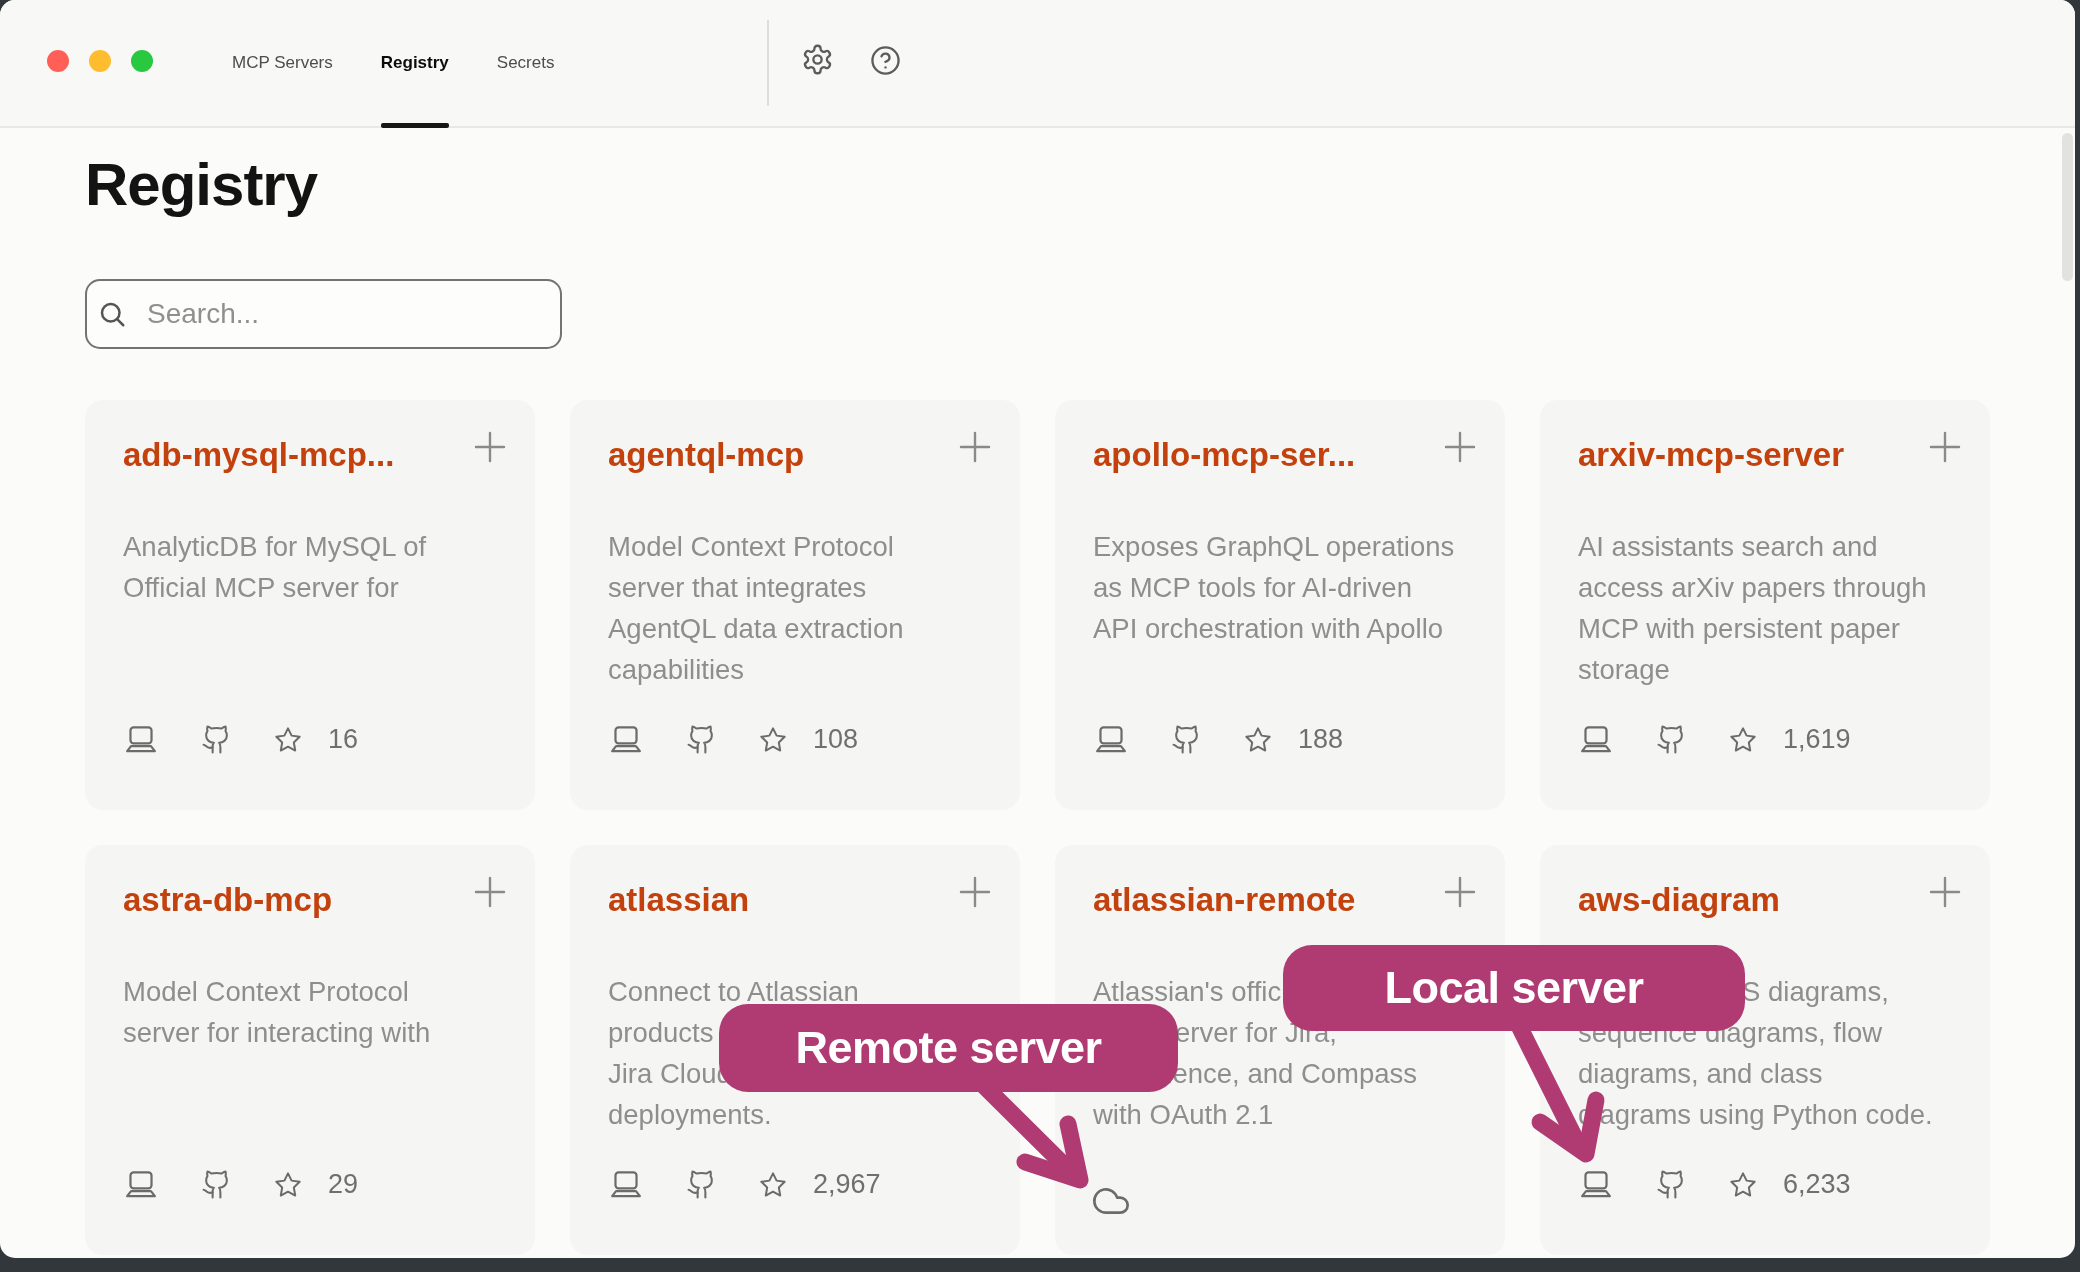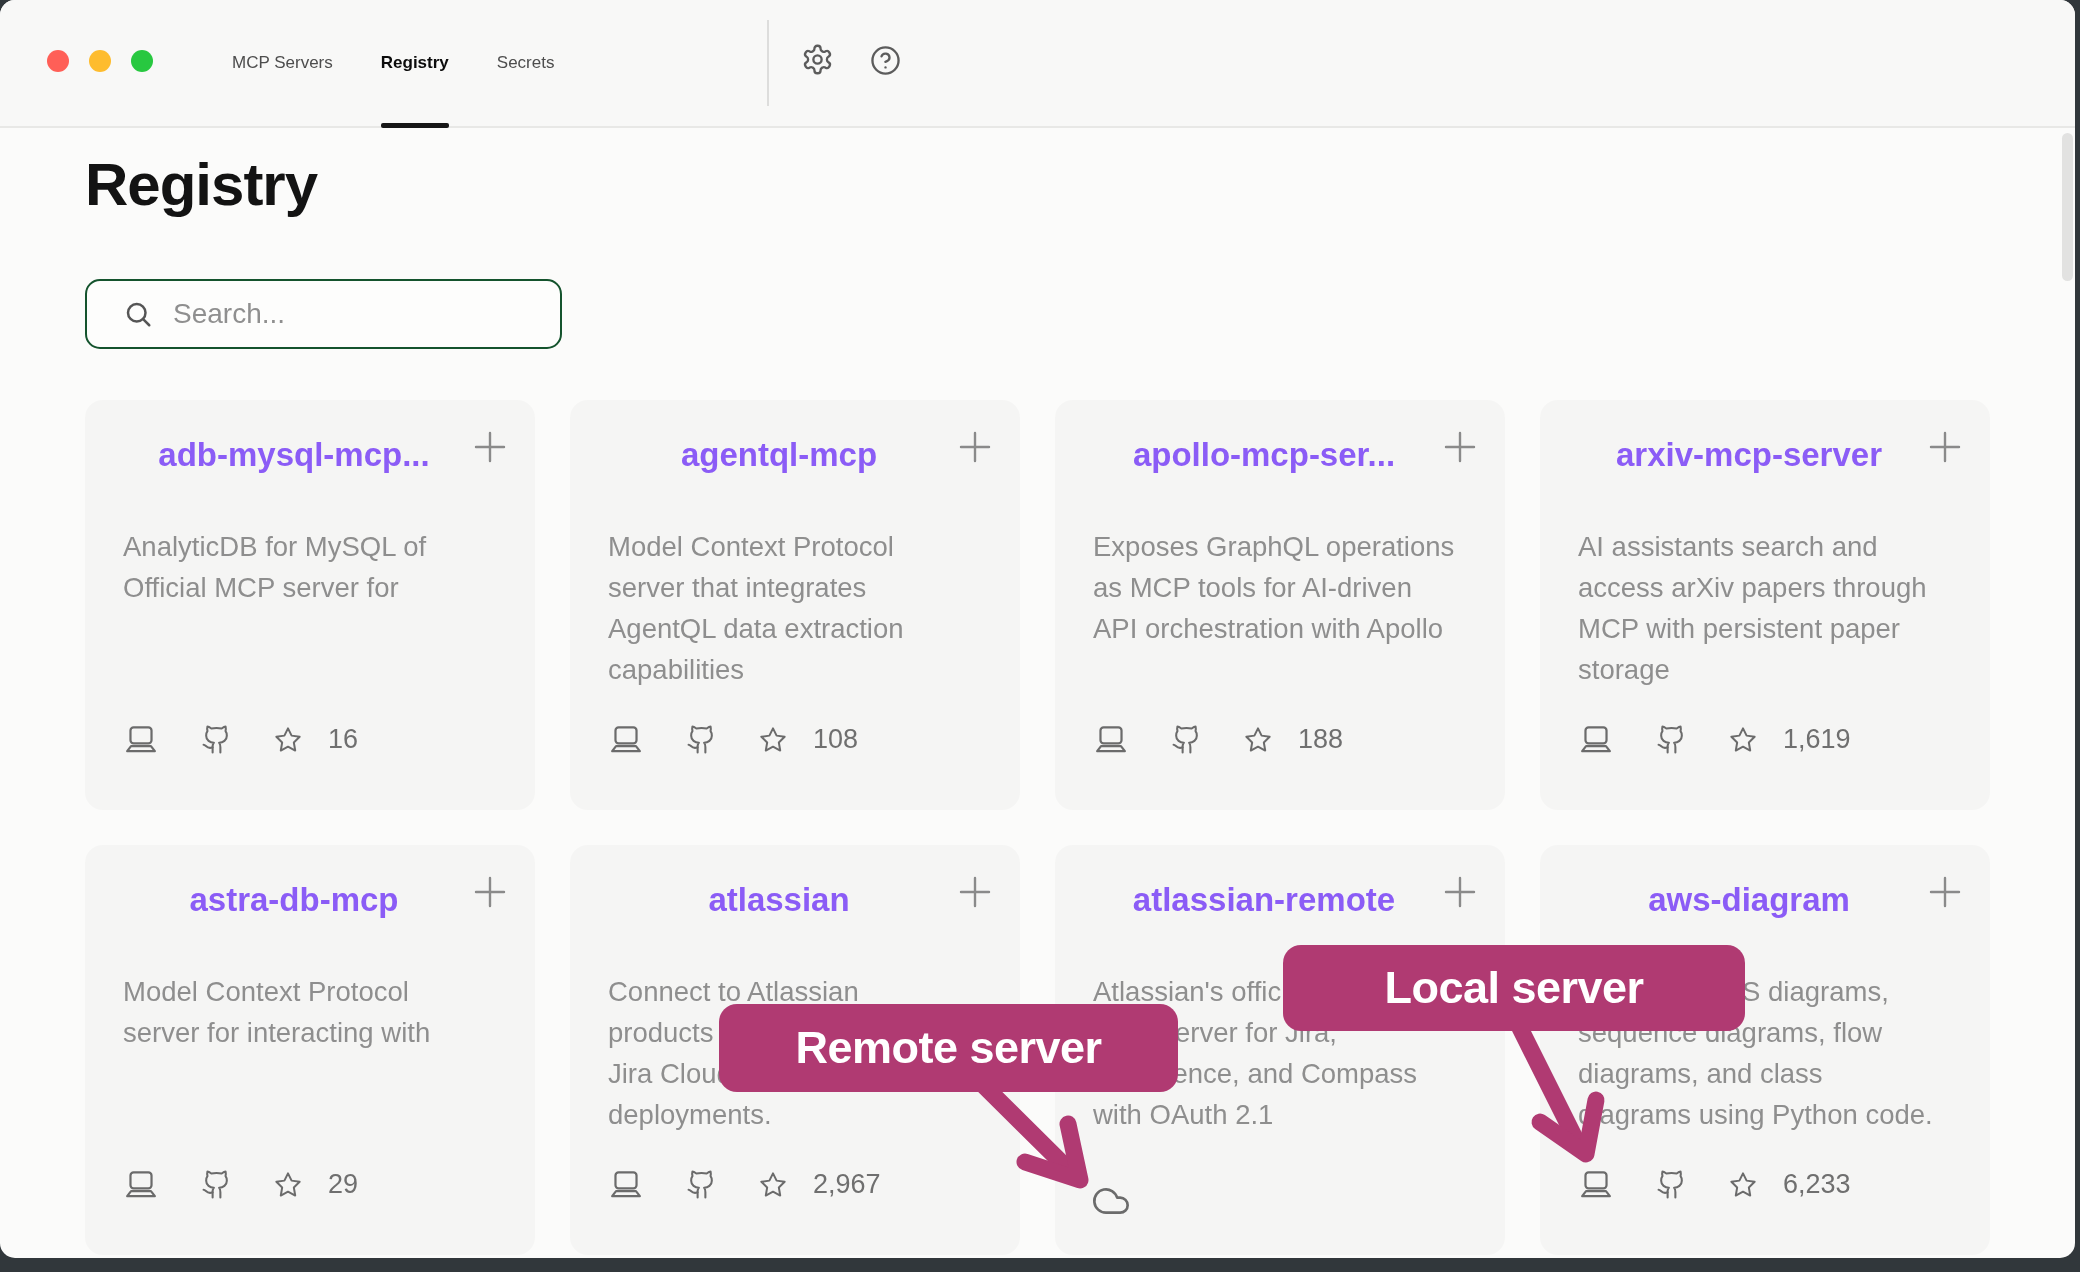--- a/index.html
+++ b/index.html
@@ -35,42 +35,42 @@
   .hdr-divider{position:absolute;left:767px;top:20px;width:2px;height:86px;background:#dddddc;}
   .hdr-icon{position:absolute;color:#5c5c5c;}
   .hdr-icon svg{display:block;}
   
   .page-title{
     position:absolute;left:85px;top:150px;
     font-size:60px;font-weight:800;color:#131313;letter-spacing:-1px;
   }
   .search-box{
     position:absolute;left:85px;top:279px;width:477px;height:70px;
-    background:#fdfdfc;border:2px solid #14532d;border-radius:15px;
-    display:flex;align-items:center;box-sizing:border-box;padding:0 36px;
+    background:#fdfdfc;border:2px solid #737373;border-radius:15px;
+    display:flex;align-items:center;box-sizing:border-box;padding:0 10px;
   }
   .search-box svg{flex:0 0 auto;}
   .search-input{
     border:none;outline:none;background:transparent;
     font-size:28px;color:#333;margin-left:18px;width:100%;
     font-family:"Liberation Sans","DejaVu Sans",sans-serif;
   }
   .search-input::placeholder{color:#8f8f8f;}
   
   .grid{
     position:absolute;left:85px;top:400px;
     display:grid;grid-template-columns:repeat(4,450px);
     grid-auto-rows:410px;column-gap:35px;row-gap:35px;
   }
   .card{
     position:relative;background:#f5f5f4;border-radius:18px;overflow:hidden;
   }
   .card-title{
     position:absolute;left:38px;top:36px;right:70px;
-    font-size:33px;font-weight:700;color:#8b5cf6;white-space:nowrap;overflow:hidden;text-align:center;
+    font-size:33px;font-weight:700;color:#c2410c;white-space:nowrap;overflow:hidden;
   }
   .card-add{
     position:absolute;right:28px;top:30px;color:#8a8a8a;cursor:pointer;
   }
   .card-desc{position:absolute;left:38px;top:126px;}
   .desc-line{
     font-size:27.5px;line-height:41px;color:#8e8e8e;white-space:nowrap;
   }
   .card-footer{
     position:absolute;left:38px;top:324px;display:flex;align-items:center;color:#6b6b6b;
@@ -84,21 +84,21 @@
   }
   
   .scroll-thumb{
     position:absolute;left:2062px;top:133px;width:11px;height:148px;
     border-radius:6px;background:#e2e2e1;
   }
   
   .anno-layer{position:absolute;left:0;top:0;width:2080px;height:1272px;pointer-events:none;}
   .pill{
     position:absolute;display:flex;align-items:center;justify-content:center;
-    border-radius:18px;color:#ffffff;font-size:45px;font-weight:800;
+    border-radius:29px;color:#ffffff;font-size:45px;font-weight:800;
     letter-spacing:-0.5px;white-space:nowrap;
   }
   .pill-remote{left:719px;top:1004px;width:459px;height:88px;}
   .pill-local{left:1283px;top:945px;width:462px;height:86px;}
   svg.arrows{position:absolute;left:0;top:0;}
 </style>
 </head>
 <body>
 
 <div class="window">

